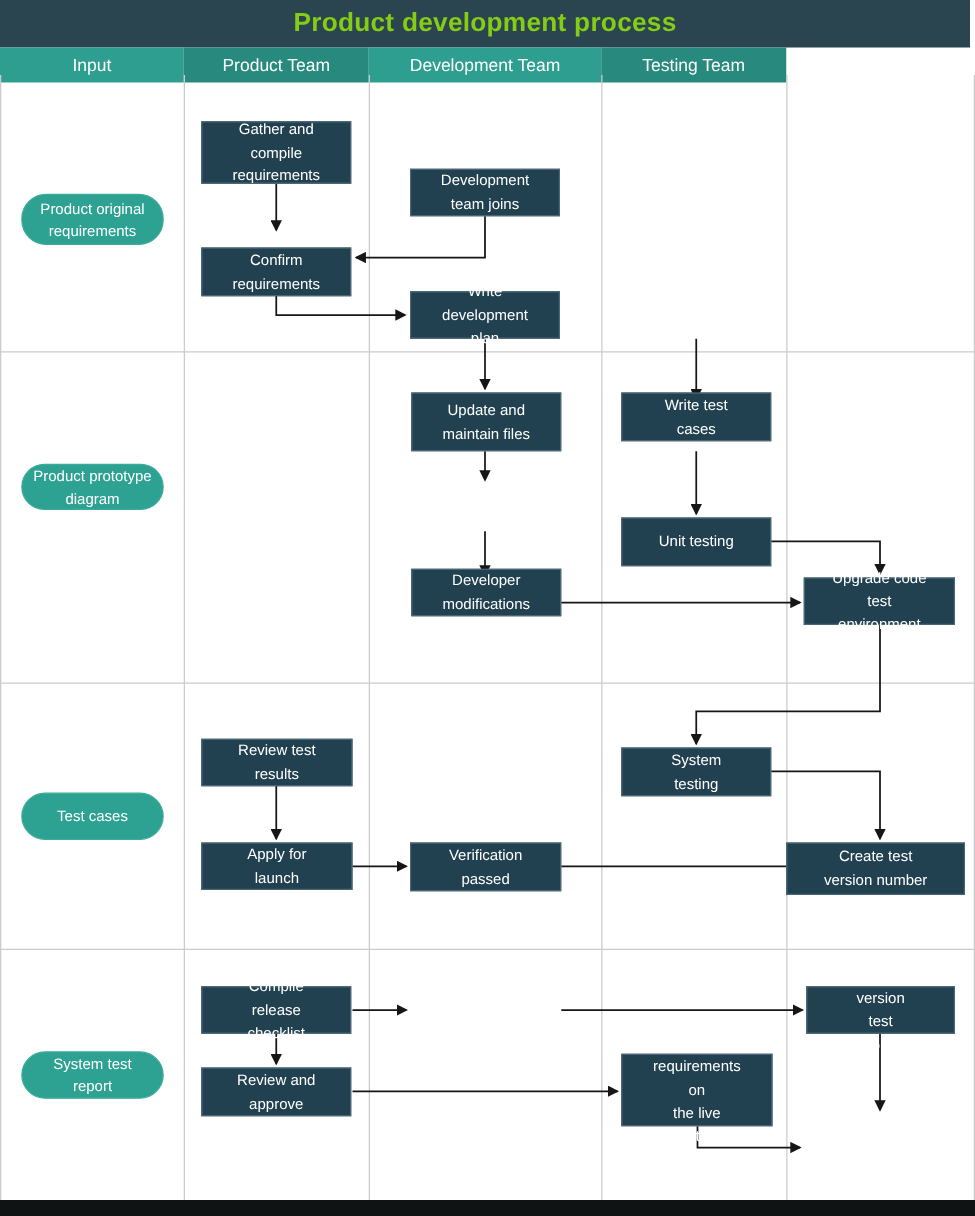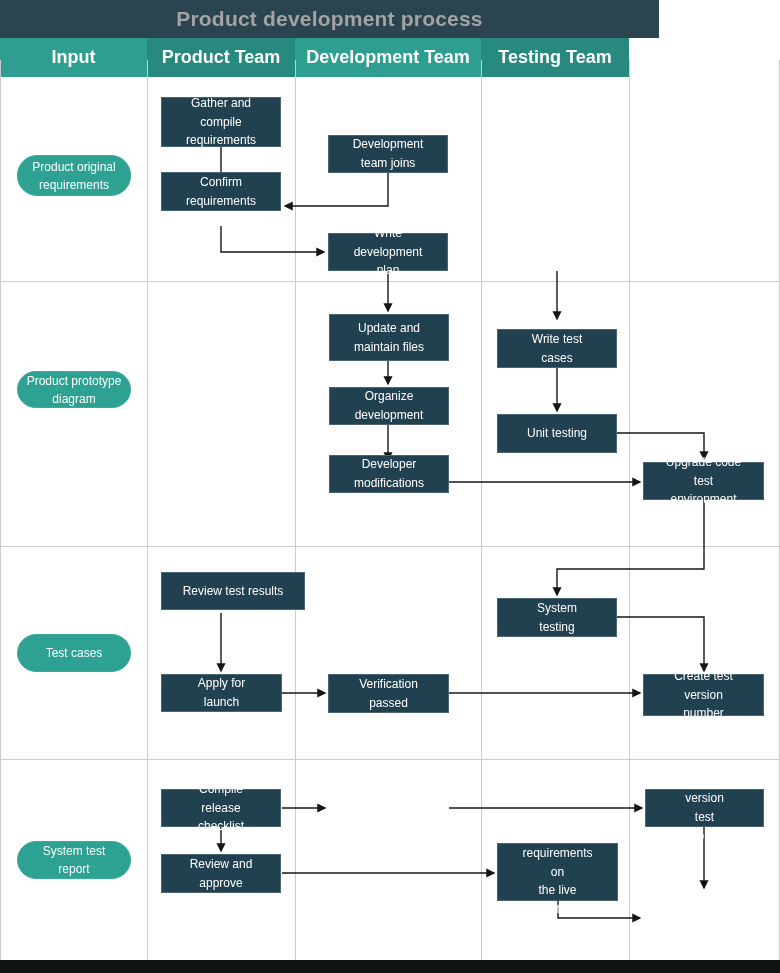--- a/index.html
+++ b/index.html
@@ -13,32 +13,32 @@
     --connector:#161616;
     --grid:#CBCBCB;
     --bottom-bar:#101314;
   }
   html,body{margin:0;padding:0;background:#fff;}
   .canvas{
     position:relative;width:780px;height:973px;background:#ffffff;
     font-family:"Liberation Sans", sans-serif;overflow:hidden;
   }
   .title-bar{
-    position:absolute;left:0;top:0;width:659px;height:38px;
-    background:var(--title-bar);color:#a3a3a3;
+    position:absolute;left:0;top:0;width:776px;height:38px;
+    background:var(--title-bar);color:#84cc16;
     display:flex;align-items:center;justify-content:center;
     font-size:21px;font-weight:bold;letter-spacing:0.2px;
   }
   .lane-headers{
     position:absolute;left:0;top:38px;width:780px;height:22px;
     display:flex;
   }
   .lane-header{
-    height:39px;display:flex;align-items:center;justify-content:center;
-    color:#ffffff;font-size:18px;font-weight:bold;box-sizing:border-box;
+    height:28px;display:flex;align-items:center;justify-content:center;
+    color:#ffffff;font-size:14px;font-weight:normal;box-sizing:border-box;
   }
   .lane-header.light{background:var(--hdr-light);}
   .lane-header.dark{background:var(--hdr-dark);}
   .overlay{position:absolute;left:0;top:0;z-index:1;}
   .node{
     position:absolute;z-index:2;box-sizing:border-box;
     background:var(--node-fill);border:1px solid var(--node-border);
     color:#ffffff;font-size:12px;line-height:1.55;
     display:flex;align-items:center;justify-content:center;
     text-align:center;white-space:pre-line;padding:1px 20px;
@@ -116,44 +116,42 @@
   <div class="pill" style="left:17px;top:155px;width:114px;height:41px">Product original
 requirements</div>
   <div class="pill" style="left:17px;top:371px;width:114px;height:37px">Product prototype
 diagram</div>
   <div class="pill" style="left:17px;top:634px;width:114px;height:38px">Test cases</div>
   <div class="pill" style="left:17px;top:841px;width:114px;height:38px">System test
 report</div>
 
   <div class="node" style="left:161px;top:97px;width:120px;height:50px">Gather and compile
 requirements</div>
-  <div class="node" style="left:161px;top:172px;width:120px;height:39px">Confirm
+  <div class="node" style="left:161px;top:198px;width:120px;height:39px">Confirm
 requirements</div>
   <div class="node" style="left:328px;top:135px;width:120px;height:38px">Development
 team joins</div>
   <div class="node" style="left:328px;top:233px;width:120px;height:38px">Write
 development plan</div>
 
   <div class="node" style="left:329px;top:314px;width:120px;height:47px">Update and
 maintain files</div>
-  <div class="node" style="left:329px;top:387px;width:120px;height:38px">Organize
-development</div>
   <div class="node" style="left:329px;top:455px;width:120px;height:38px">Developer
 modifications</div>
-  <div class="node" style="left:497px;top:329px;width:120px;height:39px">Write test cases</div>
+  <div class="node" style="left:497px;top:314px;width:120px;height:39px">Write test cases</div>
   <div class="node" style="left:497px;top:414px;width:120px;height:39px">Unit testing</div>
   <div class="node" style="left:643px;top:462px;width:121px;height:38px">Upgrade code
 test environment</div>
 
-  <div class="node" style="left:161px;top:572px;width:144px;height:38px">Review test results</div>
+  <div class="node" style="left:161px;top:591px;width:121px;height:38px">Review test results</div>
   <div class="node" style="left:161px;top:674px;width:121px;height:38px">Apply for launch</div>
   <div class="node" style="left:328px;top:674px;width:121px;height:39px">Verification
 passed</div>
   <div class="node" style="left:497px;top:598px;width:120px;height:39px">System testing</div>
-  <div class="node" style="left:643px;top:674px;width:121px;height:42px">Create test
+  <div class="node" style="left:629px;top:674px;width:143px;height:42px">Create test
 version number</div>
 
   <div class="node" style="left:161px;top:789px;width:120px;height:38px">Compile release
 checklist</div>
   <div class="node" style="left:161px;top:854px;width:120px;height:39px">Review and
 approve</div>
   <div class="node" style="left:497px;top:843px;width:121px;height:58px">Validate
 requirements on
 the live system</div>
   <div class="node" style="left:645px;top:789px;width:119px;height:38px">Upgrade version

